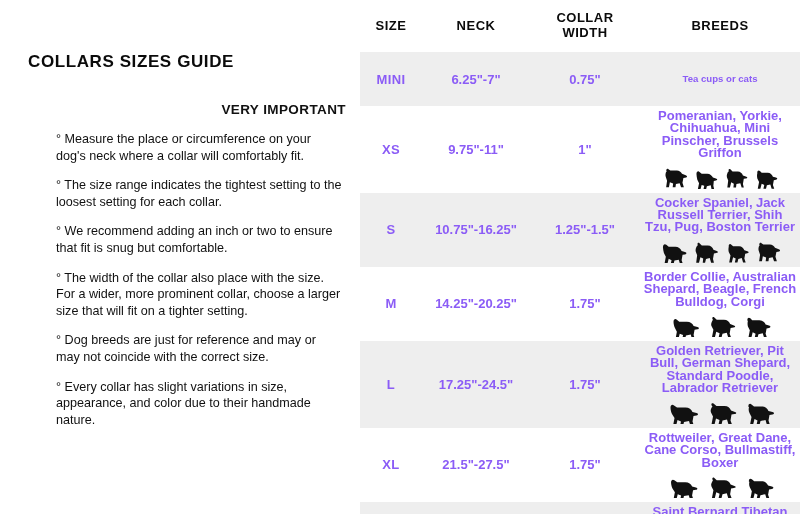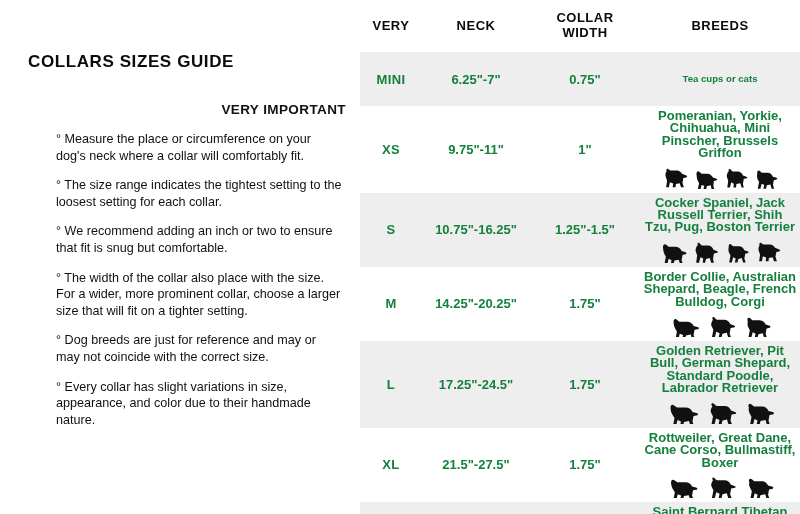--- a/index.html
+++ b/index.html
@@ -76,21 +76,21 @@
     text-align: center;
     padding: 10px 2px 12px 2px;
     background: #ffffff;
     vertical-align: middle;
     color: #0b0b0b;
   }
   table.sizes tbody td {
     text-align: center;
     vertical-align: middle;
     font-size: 13px;
-    color: #15803d;
+    color: #8b5cf6;
     padding: 4px 3px;
   }
   tr.shade td { background: #eeeeee; }
   tr.plain td { background: #ffffff; }
 
   td.size-cell {
     font-size: 14px;
     font-weight: bold;
     letter-spacing: 0.4px;
   }
@@ -148,21 +148,21 @@
   <div class="right">
     <table class="sizes">
       <colgroup>
         <col class="c-size">
         <col class="c-neck">
         <col class="c-width">
         <col class="c-breed">
       </colgroup>
       <thead>
         <tr>
-          <th>VERY</th>
+          <th>SIZE</th>
           <th>NECK</th>
           <th>
             <span>COLLAR</span><br>
             <span>WIDTH</span>
           </th>
           <th>BREEDS</th>
         </tr>
       </thead>
       <tbody>
 

